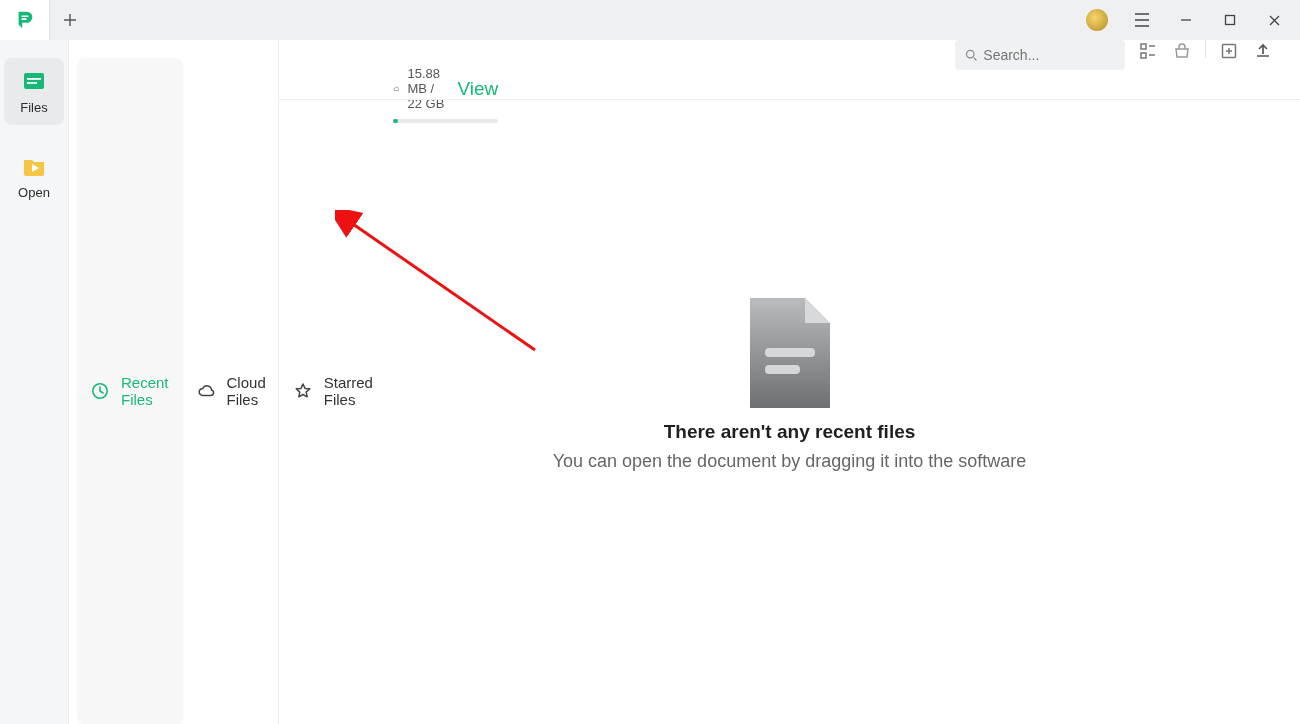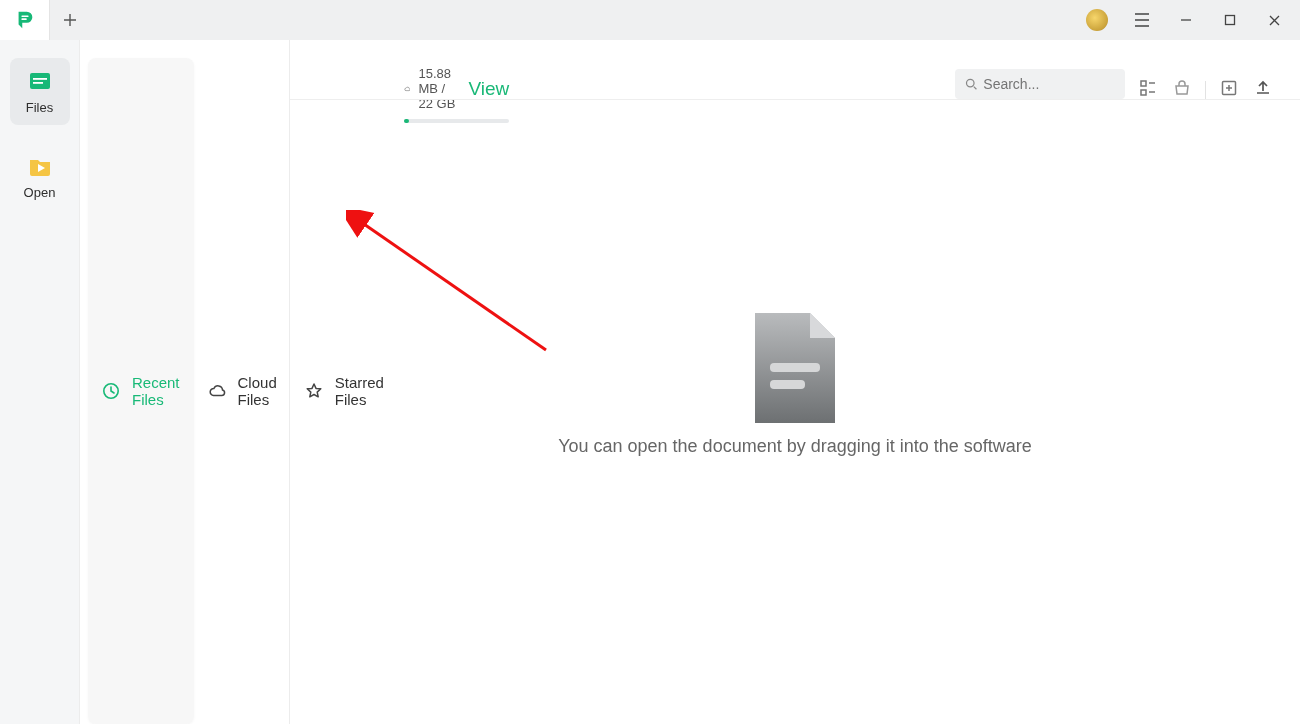--- a/index.html
+++ b/index.html
@@ -6,37 +6,37 @@
   html, body { width: 1300px; height: 724px; font-family: "Segoe UI", sans-serif; background: #fff; overflow: hidden; }
   
   .titlebar { height: 40px; background: #eff0f1; display: flex; align-items: center; }
   .titlebar .app-tab { width:50px; height:40px; display:flex; align-items:center; justify-content:center; background:#fff; border-right:1px solid #e4e4e4;}
   .titlebar .plus-tab { width:40px; height:40px; display:flex; align-items:center; justify-content:center; color:#555; font-size:18px; }
   .titlebar .right { margin-left:auto; display:flex; align-items:center; gap:4px; padding-right:6px; }
   .win-btn { width:40px; height:36px; display:flex; align-items:center; justify-content:center; color:#444; }
   .avatar { width:22px; height:22px; border-radius:50%; background: radial-gradient(circle at 40% 40%, #f7d66b 0%, #caa23a 70%, #7a5a1a 100%); margin-right:10px; }
   
   .main { display:flex; height: calc(100% - 40px); }
-  .navcol { width:80px; background:#f5f6f7; display:flex; flex-direction:column; align-items:center; padding-top:18px; border-right:1px solid #ececec;}
+  .navcol { width:69px; background:#f5f6f7; display:flex; flex-direction:column; align-items:center; padding-top:18px; border-right:1px solid #ececec;}
   .nav-item { width:60px; display:flex; flex-direction:column; align-items:center; gap:6px; padding:10px 0; border-radius:8px; color:#2e2e2e; font-size:13px; cursor:pointer;}
   .nav-item.active { background:#e8eaec; }
   .nav-icon { width:26px; height:26px; display:flex; align-items:center; justify-content:center; }
   .nav-sep {height:18px;}
   .files-list { width:210px; background:#fff; border-right:1px solid #ececec; display:flex; flex-direction:row; padding:18px 8px 0 8px; }
   .fl-item { display:flex; align-items:center; gap:12px; padding:11px 14px; border-radius:8px; font-size:15px; color:#333; cursor:pointer;}
   .fl-item.active { background:#f7f7f7; color:#18b977; box-shadow:0 1px 3px rgba(0,0,0,.04);}
   .fl-icon { width:18px; height:18px; display:flex; }
   .files-list .spacer { flex:1; }
   .storage { padding:8px 6px 14px 6px; font-size:13px; color:#555; }
   .storage-row { display:flex; align-items:center; gap:8px; }
   .storage-row a { color:#19b877; font-size:19px; margin-left:auto; text-decoration:none; }
   .storage-bar { height:4px; background:#e7e9eb; border-radius:3px; margin-top:8px; position:relative; }
   .storage-bar i { position:absolute; left:0; top:0; bottom:0; width:5px; background:#19b877; border-radius:3px; }
   .content { flex:1; position:relative; display:flex; flex-direction:column; }
-  .toolbar { height:60px; display:flex; align-items:flex-end; justify-content:flex-end; gap:12px; padding:0 26px; border-bottom:1px solid #eeeeee;}
+  .toolbar { height:60px; display:flex; align-items:flex-start; justify-content:flex-end; gap:12px; padding:0 26px; border-bottom:1px solid #eeeeee;}
   .search { width:170px; height:30px; background:#f0f1f2; border-radius:4px; display:flex; align-items:center; gap:6px; padding:0 10px; color:#777; font-size:14px;}
   .search input { border:none; outline:none; background:transparent; width:100%; font-size:14px; color:#555;}
   .tb-icon { width:22px; height:22px; color:#888; display:flex; align-items:center; justify-content:center;}
   .tb-sep { width:1px; height:18px; background:#e2e2e2; }
   .empty { flex:1; display:flex; flex-direction:column; align-items:center; justify-content:center; gap:8px; transform:translateY(-30px);}
   .empty h2 { font-size:19px; font-weight:700; color:#1f1f1f; }
   .empty p { font-size:18px; color:#666; }
   
   .arrow-svg { position:absolute; left:56px; top:170px; pointer-events:none; }
 </style>
@@ -190,20 +190,21 @@
             <linearGradient id="g1" x1="0" y1="0" x2="0" y2="1">
               <stop offset="0" stop-color="#b9bbbd"></stop>
               <stop offset="1" stop-color="#6d7072"></stop>
             </linearGradient>
           </defs>
         <path d="M10 5 h55 l25 25 v85 H10 Z" fill="url(#g1)"></path>
         <path d="M65 5 v25 h25 Z" fill="#d8d9db"></path>
         <rect x="25" y="55" width="50" height="9" rx="4" fill="#d6d7d8"></rect>
         <rect x="25" y="72" width="35" height="9" rx="4" fill="#d6d7d8"></rect>
       </svg>
+      <h2>There aren't any recent files</h2>
       <p>You can open the document by dragging it into the software</p>
     </div>
 
     <svg class="arrow-svg" width="220" height="150" viewBox="0 0 220 150">
       <defs>
           <marker id="ah" markerWidth="12" markerHeight="12" refX="2" refY="5" orient="auto">
             <path d="M0 0 L12 5 L0 10 Z" fill="#e11"></path>
           </marker>
         </defs>
       <line x1="200" y1="140" x2="15" y2="12" stroke="#e11" stroke-width="3" marker-end="url(#ah)"></line>

